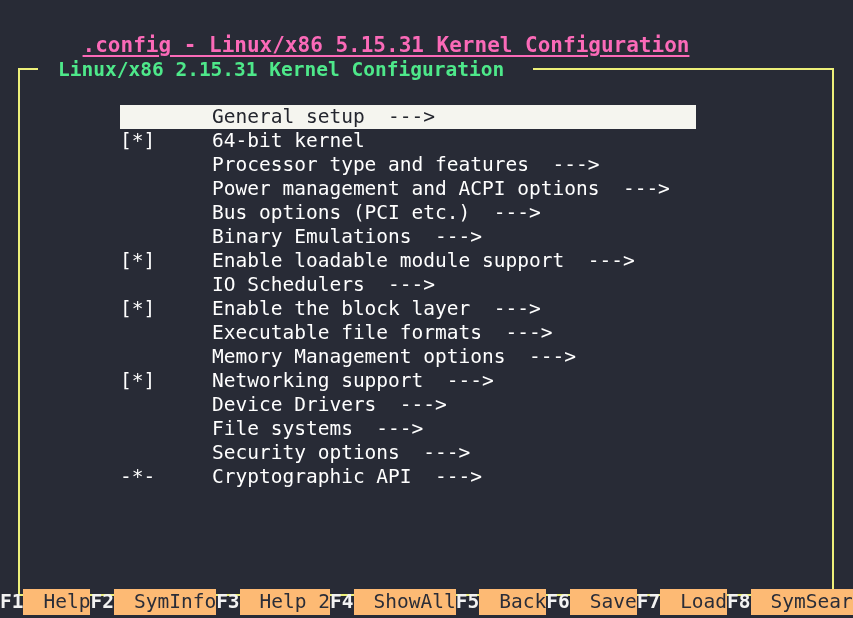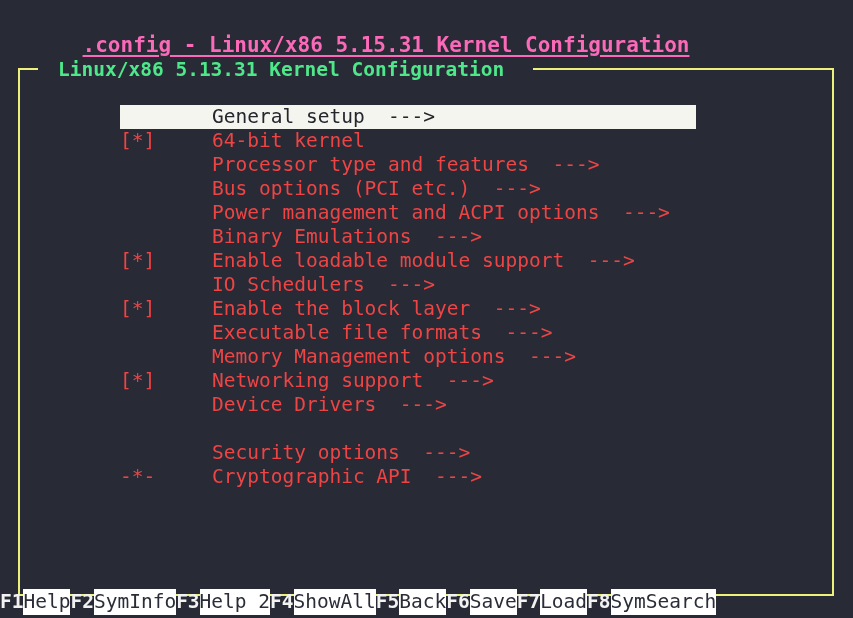--- a/index.html
+++ b/index.html
@@ -77,21 +77,21 @@
     left: 0;
     top: 105px;
     width: 853px;
   }
   .menu-row {
     position: relative;
     height: 24px;
     line-height: 24px;
     font-size: 19.5px;
     white-space: pre;
-    color: #ef4444;
+    color: #ffffff;
     padding-left: 120px;
     box-sizing: border-box;
   }
   .menu-row .flag {
     display: inline-block;
     width: 48px;
     white-space: pre;
   }
   .menu-row .label {
     white-space: pre;
@@ -131,23 +131,24 @@
     align-items: stretch;
     height: 26px;
   }
   .fkey-name {
     color: #f2f2f2;
     font-weight: bold;
     line-height: 26px;
     padding: 0 0px;
   }
   .fkey-desc {
-    background: #ffffff;
+    background: #fdba74;
     color: #2a2d38;
     line-height: 26px;
+    padding-left: 20px;
   }
   .fkey-sep {
     width: 9px;
     position: relative;
   }
   .fkey-sep::before {
     content: "";
     position: absolute;
     left: 0;
     right: 0;
@@ -158,36 +159,36 @@
 </style>
 </head>
 <body>
 
 <div id="screen">
 
   <div class="window-title">.config - Linux/x86 5.15.31 Kernel Configuration</div>
 
   <div class="frame"></div>
   <div class="frame-legend-gap"></div>
-  <div class="frame-legend">Linux/x86 5.13.31 Kernel Configuration</div>
+  <div class="frame-legend">Linux/x86 2.15.31 Kernel Configuration</div>
 
   <div class="menu" id="menu-list">
       <div class="menu-row selected"><span class="flag">   </span><span class="label">General setup  ---&gt;</span></div>
       <div class="menu-row"><span class="flag">[*]</span><span class="label">64-bit kernel</span></div>
       <div class="menu-row"><span class="flag">   </span><span class="label">Processor type and features  ---&gt;</span></div>
+      <div class="menu-row"><span class="flag">   </span><span class="label">Power management and ACPI options  ---&gt;</span></div>
       <div class="menu-row"><span class="flag">   </span><span class="label">Bus options (PCI etc.)  ---&gt;</span></div>
-      <div class="menu-row"><span class="flag">   </span><span class="label">Power management and ACPI options  ---&gt;</span></div>
       <div class="menu-row"><span class="flag">   </span><span class="label">Binary Emulations  ---&gt;</span></div>
       <div class="menu-row"><span class="flag">[*]</span><span class="label">Enable loadable module support  ---&gt;</span></div>
       <div class="menu-row"><span class="flag">   </span><span class="label">IO Schedulers  ---&gt;</span></div>
       <div class="menu-row"><span class="flag">[*]</span><span class="label">Enable the block layer  ---&gt;</span></div>
       <div class="menu-row"><span class="flag">   </span><span class="label">Executable file formats  ---&gt;</span></div>
       <div class="menu-row"><span class="flag">   </span><span class="label">Memory Management options  ---&gt;</span></div>
       <div class="menu-row"><span class="flag">[*]</span><span class="label">Networking support  ---&gt;</span></div>
       <div class="menu-row"><span class="flag">   </span><span class="label">Device Drivers  ---&gt;</span></div>
-      <div class="menu-row"><span class="flag">   </span></div>
+      <div class="menu-row"><span class="flag">   </span><span class="label">File systems  ---&gt;</span></div>
       <div class="menu-row"><span class="flag">   </span><span class="label">Security options  ---&gt;</span></div>
       <div class="menu-row"><span class="flag">-*-</span><span class="label">Cryptographic API  ---&gt;</span></div>
     </div>
 
   <div class="fkeybar" id="fkey-bar"><span class="lead"></span><span class="fkey-group"><span class="fkey-name">F1</span><span class="fkey-desc">Help</span></span><span class="fkey-sep"></span><span class="fkey-group"><span class="fkey-name">F2</span><span class="fkey-desc">SymInfo</span></span><span class="fkey-sep"></span><span class="fkey-group"><span class="fkey-name">F3</span><span class="fkey-desc">Help 2</span></span><span class="fkey-sep"></span><span class="fkey-group"><span class="fkey-name">F4</span><span class="fkey-desc">ShowAll</span></span><span class="fkey-sep"></span><span class="fkey-group"><span class="fkey-name">F5</span><span class="fkey-desc">Back</span></span><span class="fkey-sep"></span><span class="fkey-group"><span class="fkey-name">F6</span><span class="fkey-desc">Save</span></span><span class="fkey-sep"></span><span class="fkey-group"><span class="fkey-name">F7</span><span class="fkey-desc">Load</span></span><span class="fkey-sep"></span><span class="fkey-group"><span class="fkey-name">F8</span><span class="fkey-desc">SymSearch</span></span></div>
 
 </div>
 
 </body></html>

